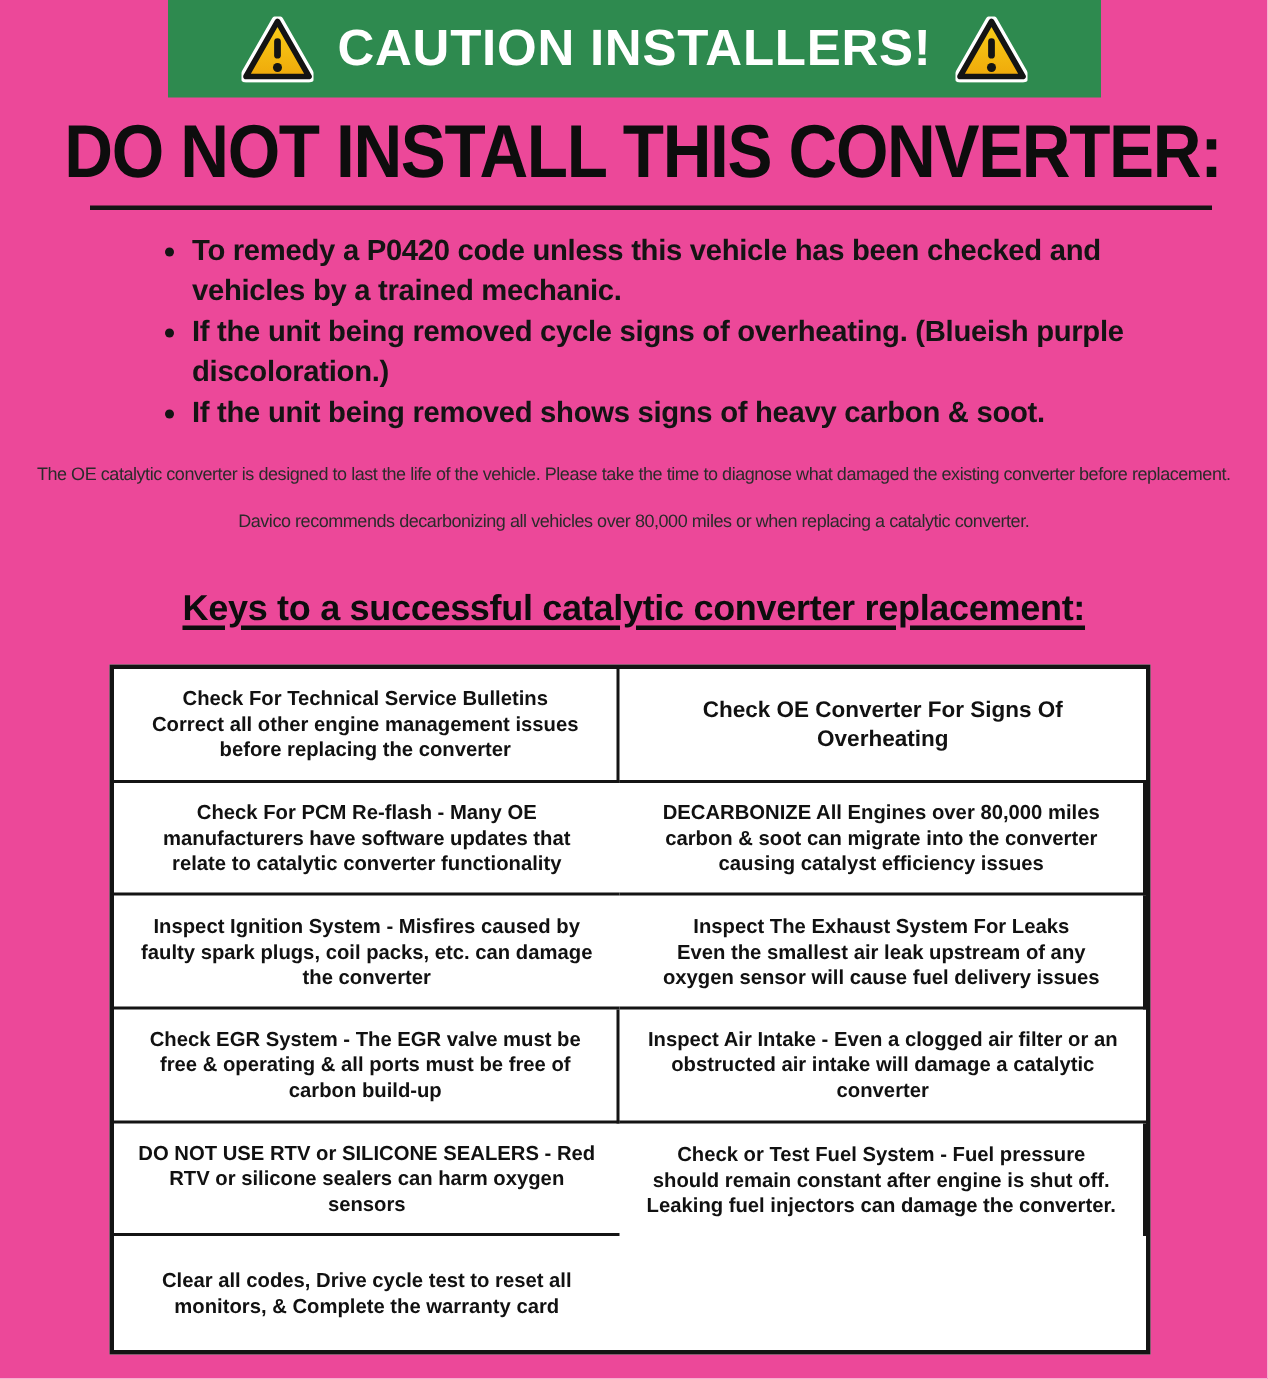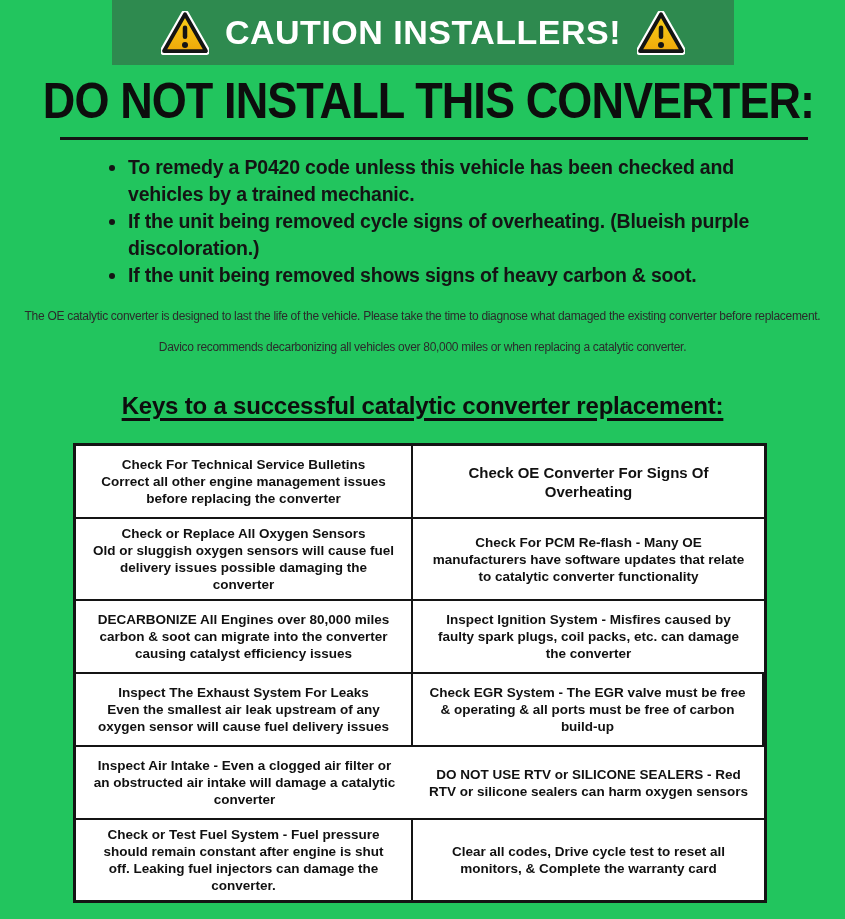--- a/index.html
+++ b/index.html
@@ -1,18 +1,18 @@
 <!DOCTYPE html>
 <html><head>
 <meta charset="utf-8">
 <style>
   * { margin:0; padding:0; box-sizing:border-box; }
   html,body { background:#ffffff; }
   .page {
-    position:relative; width:845px; height:919px; background:#22c55e;
+    position:relative; width:845px; height:919px; background:#ec4899;
     font-family:"Liberation Sans", sans-serif; color:#141414; overflow:hidden;
   }
   .banner {
     position:absolute; left:112px; top:0; width:622px; height:65px;
     background:#2e8a4f; display:flex; align-items:center; justify-content:center; gap:16px;
   }
   .banner-title {
     color:#ffffff; font-size:34px; font-weight:800; letter-spacing:0.5px; white-space:nowrap;
   }
   .warn-icon { width:48px; height:44px; display:block; }
@@ -99,22 +99,20 @@
 
   <div class="paragraph">The OE catalytic converter is designed to last the life of the vehicle. Please take the time to diagnose what damaged the existing converter before replacement. Davico recommends decarbonizing all vehicles over 80,000 miles or when replacing a catalytic converter.</div>
 
   <div class="keys-heading">Keys to a successful catalytic converter replacement:</div>
 
   <div class="tips-table">
     <div class="cell">Check For Technical Service Bulletins
 Correct all other engine management issues before replacing the converter</div>
     <div class="cell col-right big">Check OE Converter For Signs Of Overheating</div>
 
-    <div class="cell">Check or Replace All Oxygen Sensors
-Old or sluggish oxygen sensors will cause fuel delivery issues possible damaging the converter</div>
     <div class="cell col-right">Check For PCM Re-flash - Many OE manufacturers have software updates that relate to catalytic converter functionality</div>
 
     <div class="cell">DECARBONIZE All Engines over 80,000 miles carbon &amp; soot can migrate into the converter causing catalyst efficiency issues</div>
     <div class="cell col-right">Inspect Ignition System - Misfires caused by faulty spark plugs, coil packs, etc. can damage the converter</div>
 
     <div class="cell">Inspect The Exhaust System For Leaks
 Even the smallest air leak upstream of any oxygen sensor will cause fuel delivery issues</div>
     <div class="cell">Check EGR System - The EGR valve must be free &amp; operating &amp; all ports must be free of carbon build-up</div>
 
     <div class="cell col-right">Inspect Air Intake - Even a clogged air filter or an obstructed air intake will damage a catalytic converter</div>

